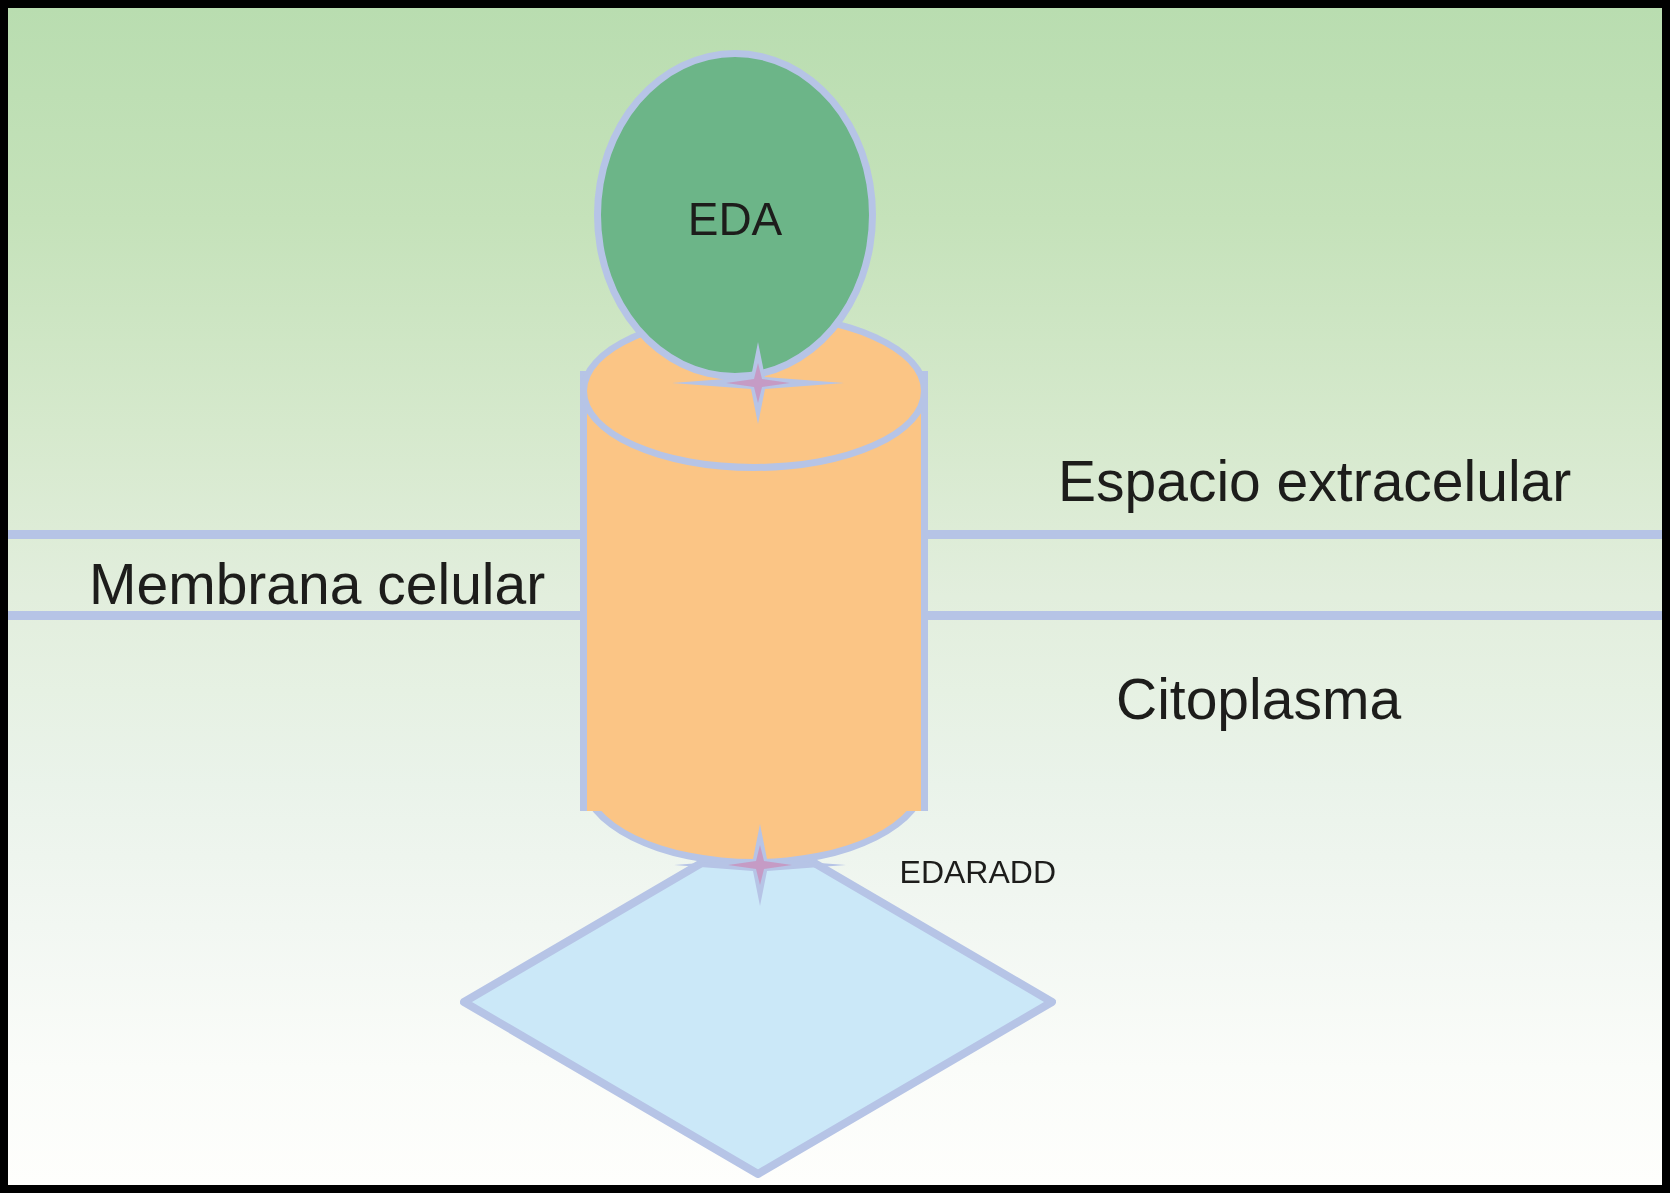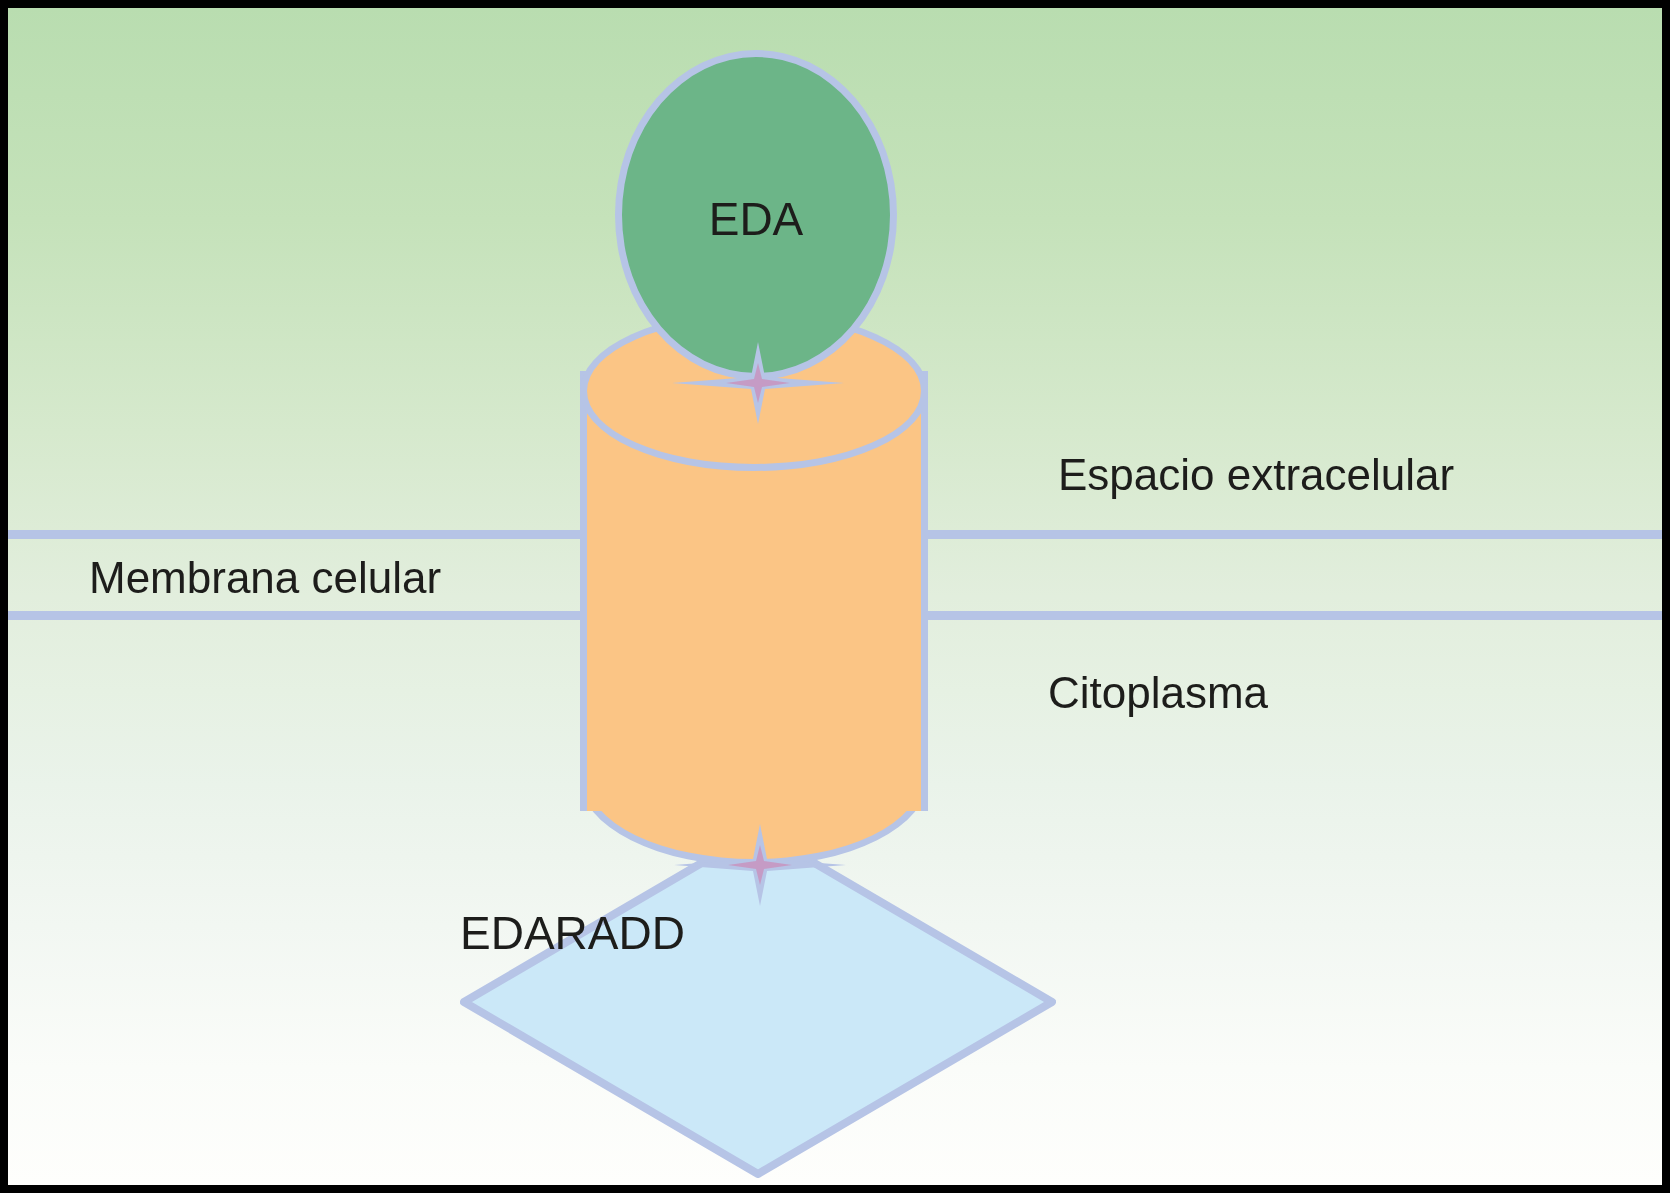--- a/index.html
+++ b/index.html
@@ -44,27 +44,27 @@
     background: #b6c4e6;
     z-index: 2;
   }
   #membrane-line-top  { top: 522px; }
   #membrane-line-bot  { top: 603px; }
 
   
   .region-label {
     position: absolute;
     color: #1d1d1b;
-    font-size: 44px;
+    font-size: 57px;
     line-height: 1;
     white-space: nowrap;
     z-index: 6;
   }
   #label-extracellular { left: 1050px; top: 445px; }
-  #label-cytoplasm     { left: 1040px; top: 663px; }
+  #label-cytoplasm     { left: 1108px; top: 663px; }
   #label-membrane      { left:   81px; top: 548px; }
 
   
   #edar-cylinder {
     position: absolute;
     left: 572px;
     top: 303px;
     width: 348px;
     height: 558px;
     z-index: 4;
@@ -117,21 +117,21 @@
     width: 100%;
     text-align: center;
     font-size: 46px;
     color: #1d1d1b;
     z-index: 8;
   }
 
   
   #eda-ellipse {
     position: absolute;
-    left: 607px;
+    left: 586px;
     top: 42px;
     width: 282px;
     height: 330px;
     background: #6cb588;
     border: 7px solid #b6c4e6;
     border-radius: 50%;
     box-sizing: border-box;
     z-index: 5;
     display: flex;
     align-items: center;
@@ -149,24 +149,24 @@
     left: 452px;
     top: 818px;
     width: 596px;
     height: 352px;
     z-index: 3;
   }
   #edaradd-diamond svg { display: block; }
   #edaradd-label {
     position: absolute;
     left: 452px;
-    top: 898px;
+    top: 846px;
     width: 596px;
-    text-align: left;
-    font-size: 46px;
+    text-align: right;
+    font-size: 32px;
     color: #1d1d1b;
     z-index: 7;
   }
 
   
   .sparkle {
     position: absolute;
     z-index: 9;
     pointer-events: none;
   }

